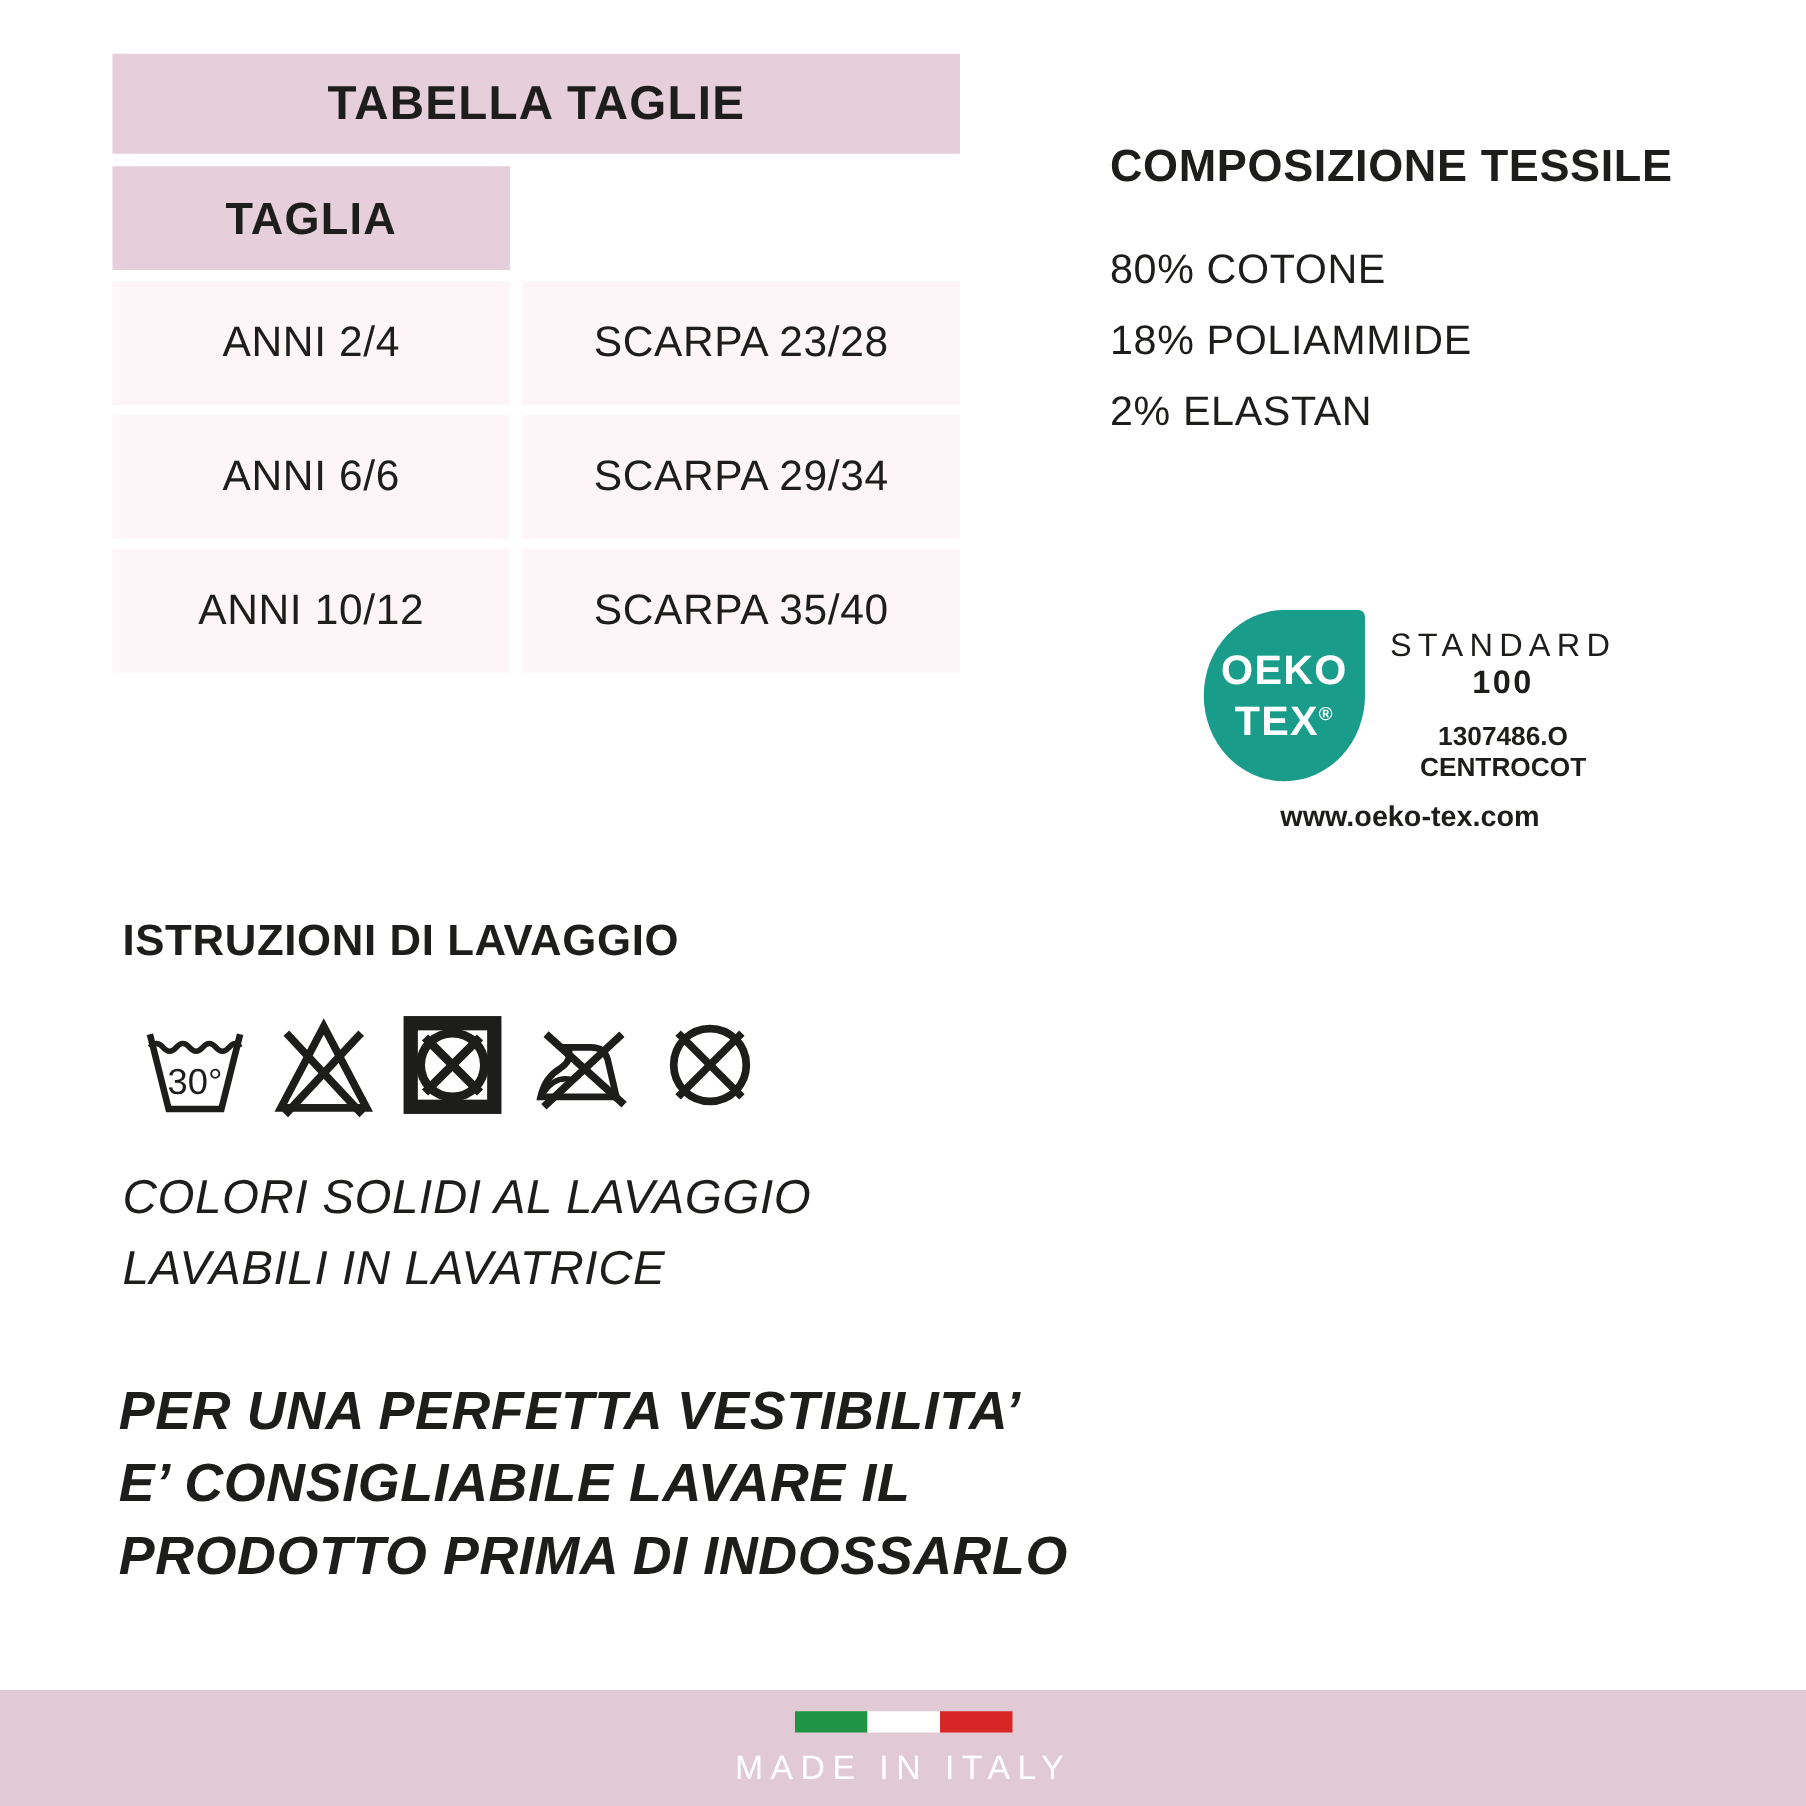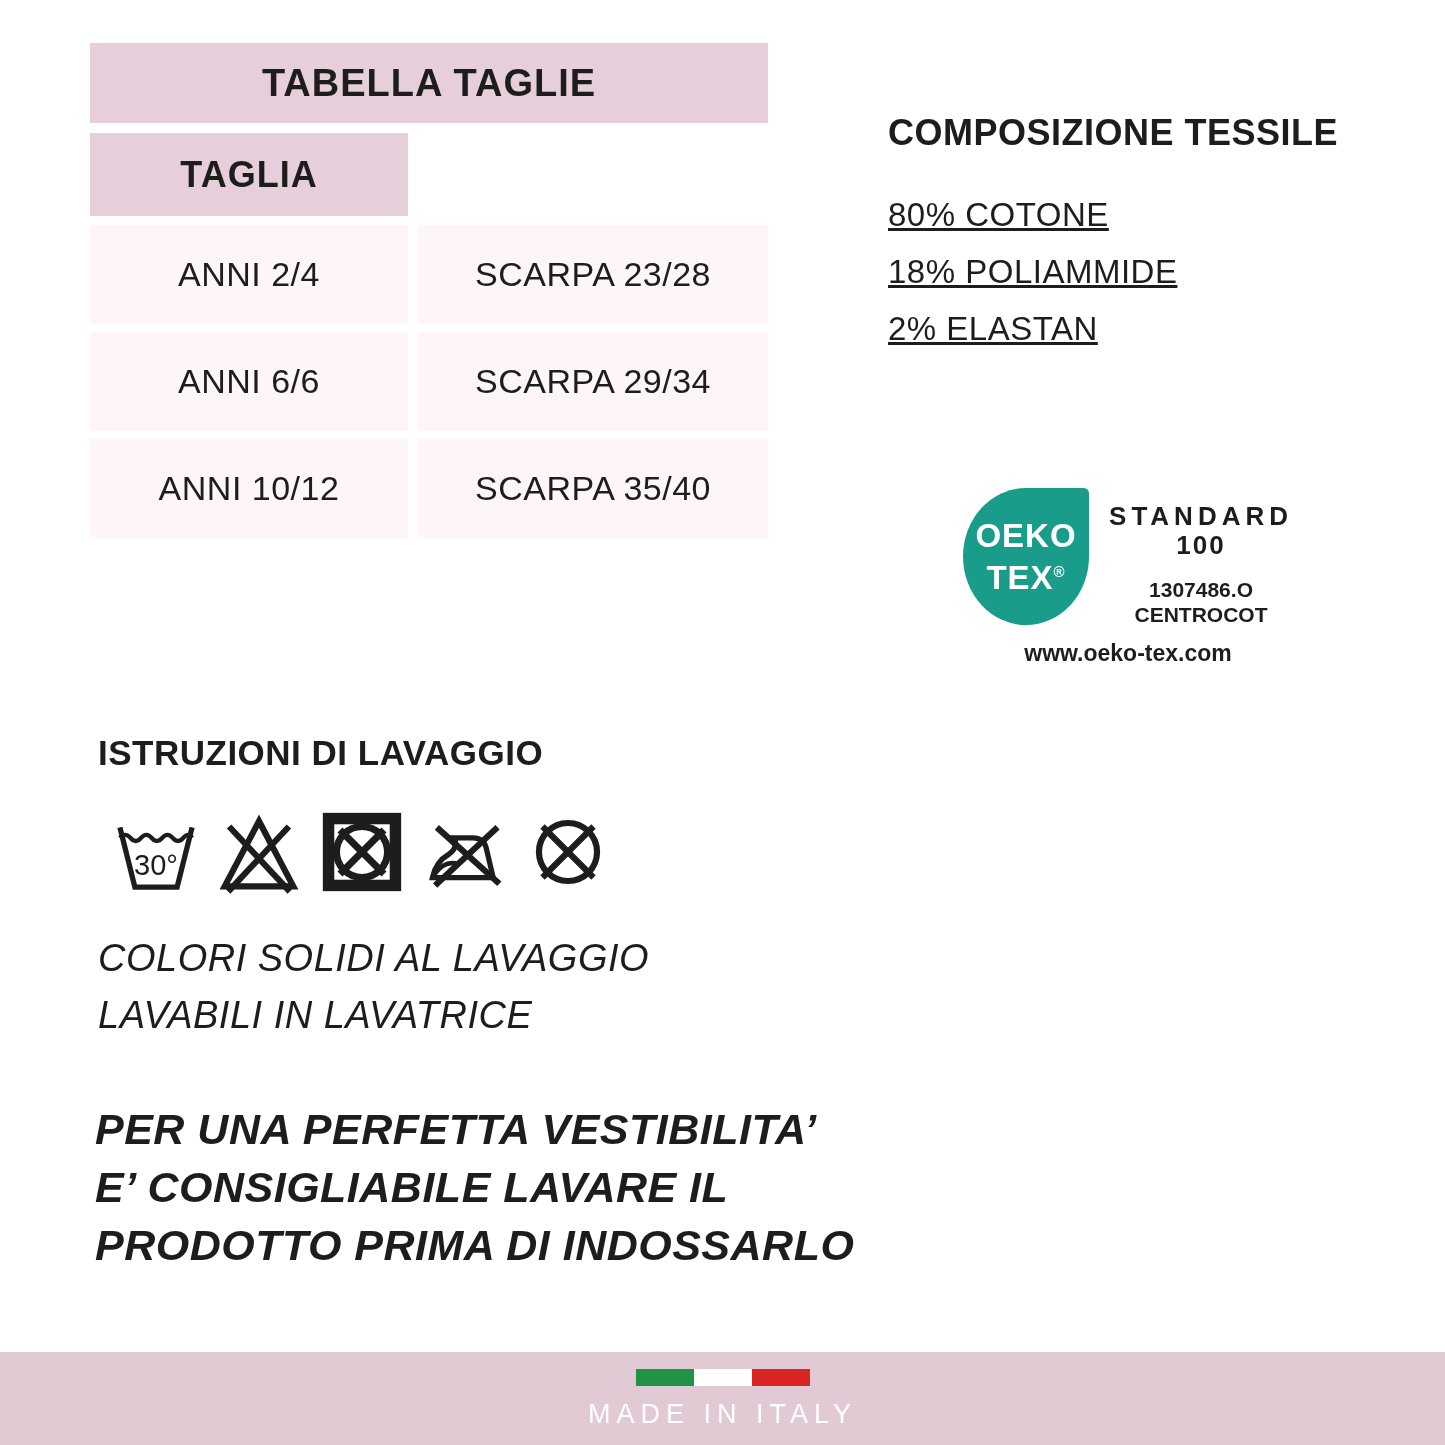--- a/index.html
+++ b/index.html
@@ -34,37 +34,37 @@
   .st-row { margin-bottom: 8px; }
   .st-cell {
     height: 99px; background: var(--row-pink, #fdf5f8);
     display: flex; align-items: center; justify-content: center;
     font-size: 34px; font-weight: 400; letter-spacing: 0.5px;
   }
 
   
   .composition { position: absolute; left: 888px; top: 112px; width: 470px; }
   .comp-title { font-size: 36px; font-weight: 700; letter-spacing: 0.5px; margin-bottom: 32px; }
-  .comp-item { font-size: 33px; font-weight: 400; line-height: 57px; letter-spacing: 0.5px; text-decoration: underline; }
+  .comp-item { font-size: 33px; font-weight: 400; line-height: 57px; letter-spacing: 0.5px; }
 
   
   .oeko { position: absolute; left: 963px; top: 488px; width: 330px; }
   .oeko-lockup { display: flex; align-items: flex-start; gap: 20px; }
   .oeko-drop {
     width: 137px; height: 137px;
     background: var(--oeko-green, #1a9c8b);
     border-radius: 50% 4% 50% 50%;
     display: flex; flex-direction: column; align-items: center; justify-content: center;
     color: #ffffff; font-weight: 700;
   }
   .oeko-drop .l1 { font-size: 33px; letter-spacing: 1px; line-height: 36px; }
   .oeko-drop .l2 { font-size: 33px; letter-spacing: 1px; line-height: 36px; }
   .oeko-drop sup { font-size: 15px; vertical-align: super; }
   .oeko-right { flex: 1; text-align: center; padding-top: 14px; }
-  .oeko-standard { font-size: 26px; font-weight: 700; letter-spacing: 5px; line-height: 28px; }
+  .oeko-standard { font-size: 26px; font-weight: 400; letter-spacing: 5px; line-height: 28px; }
   .oeko-100 { font-size: 26px; font-weight: 700; letter-spacing: 2px; line-height: 30px; }
   .oeko-cert { font-size: 21px; font-weight: 700; margin-top: 18px; line-height: 24px; }
   .oeko-body { font-size: 21px; font-weight: 700; line-height: 26px; }
   .oeko-site { text-align: center; font-size: 23px; font-weight: 700; margin-top: 12px; }
 
   
   .washing-title { position: absolute; left: 98px; top: 733px; font-size: 35px; font-weight: 700; letter-spacing: 0.5px; }
   .wash-icons { position: absolute; left: 112px; top: 808px; display: flex; align-items: flex-start; gap: 15px; }
   .wash-icons svg { display: block; }
 

